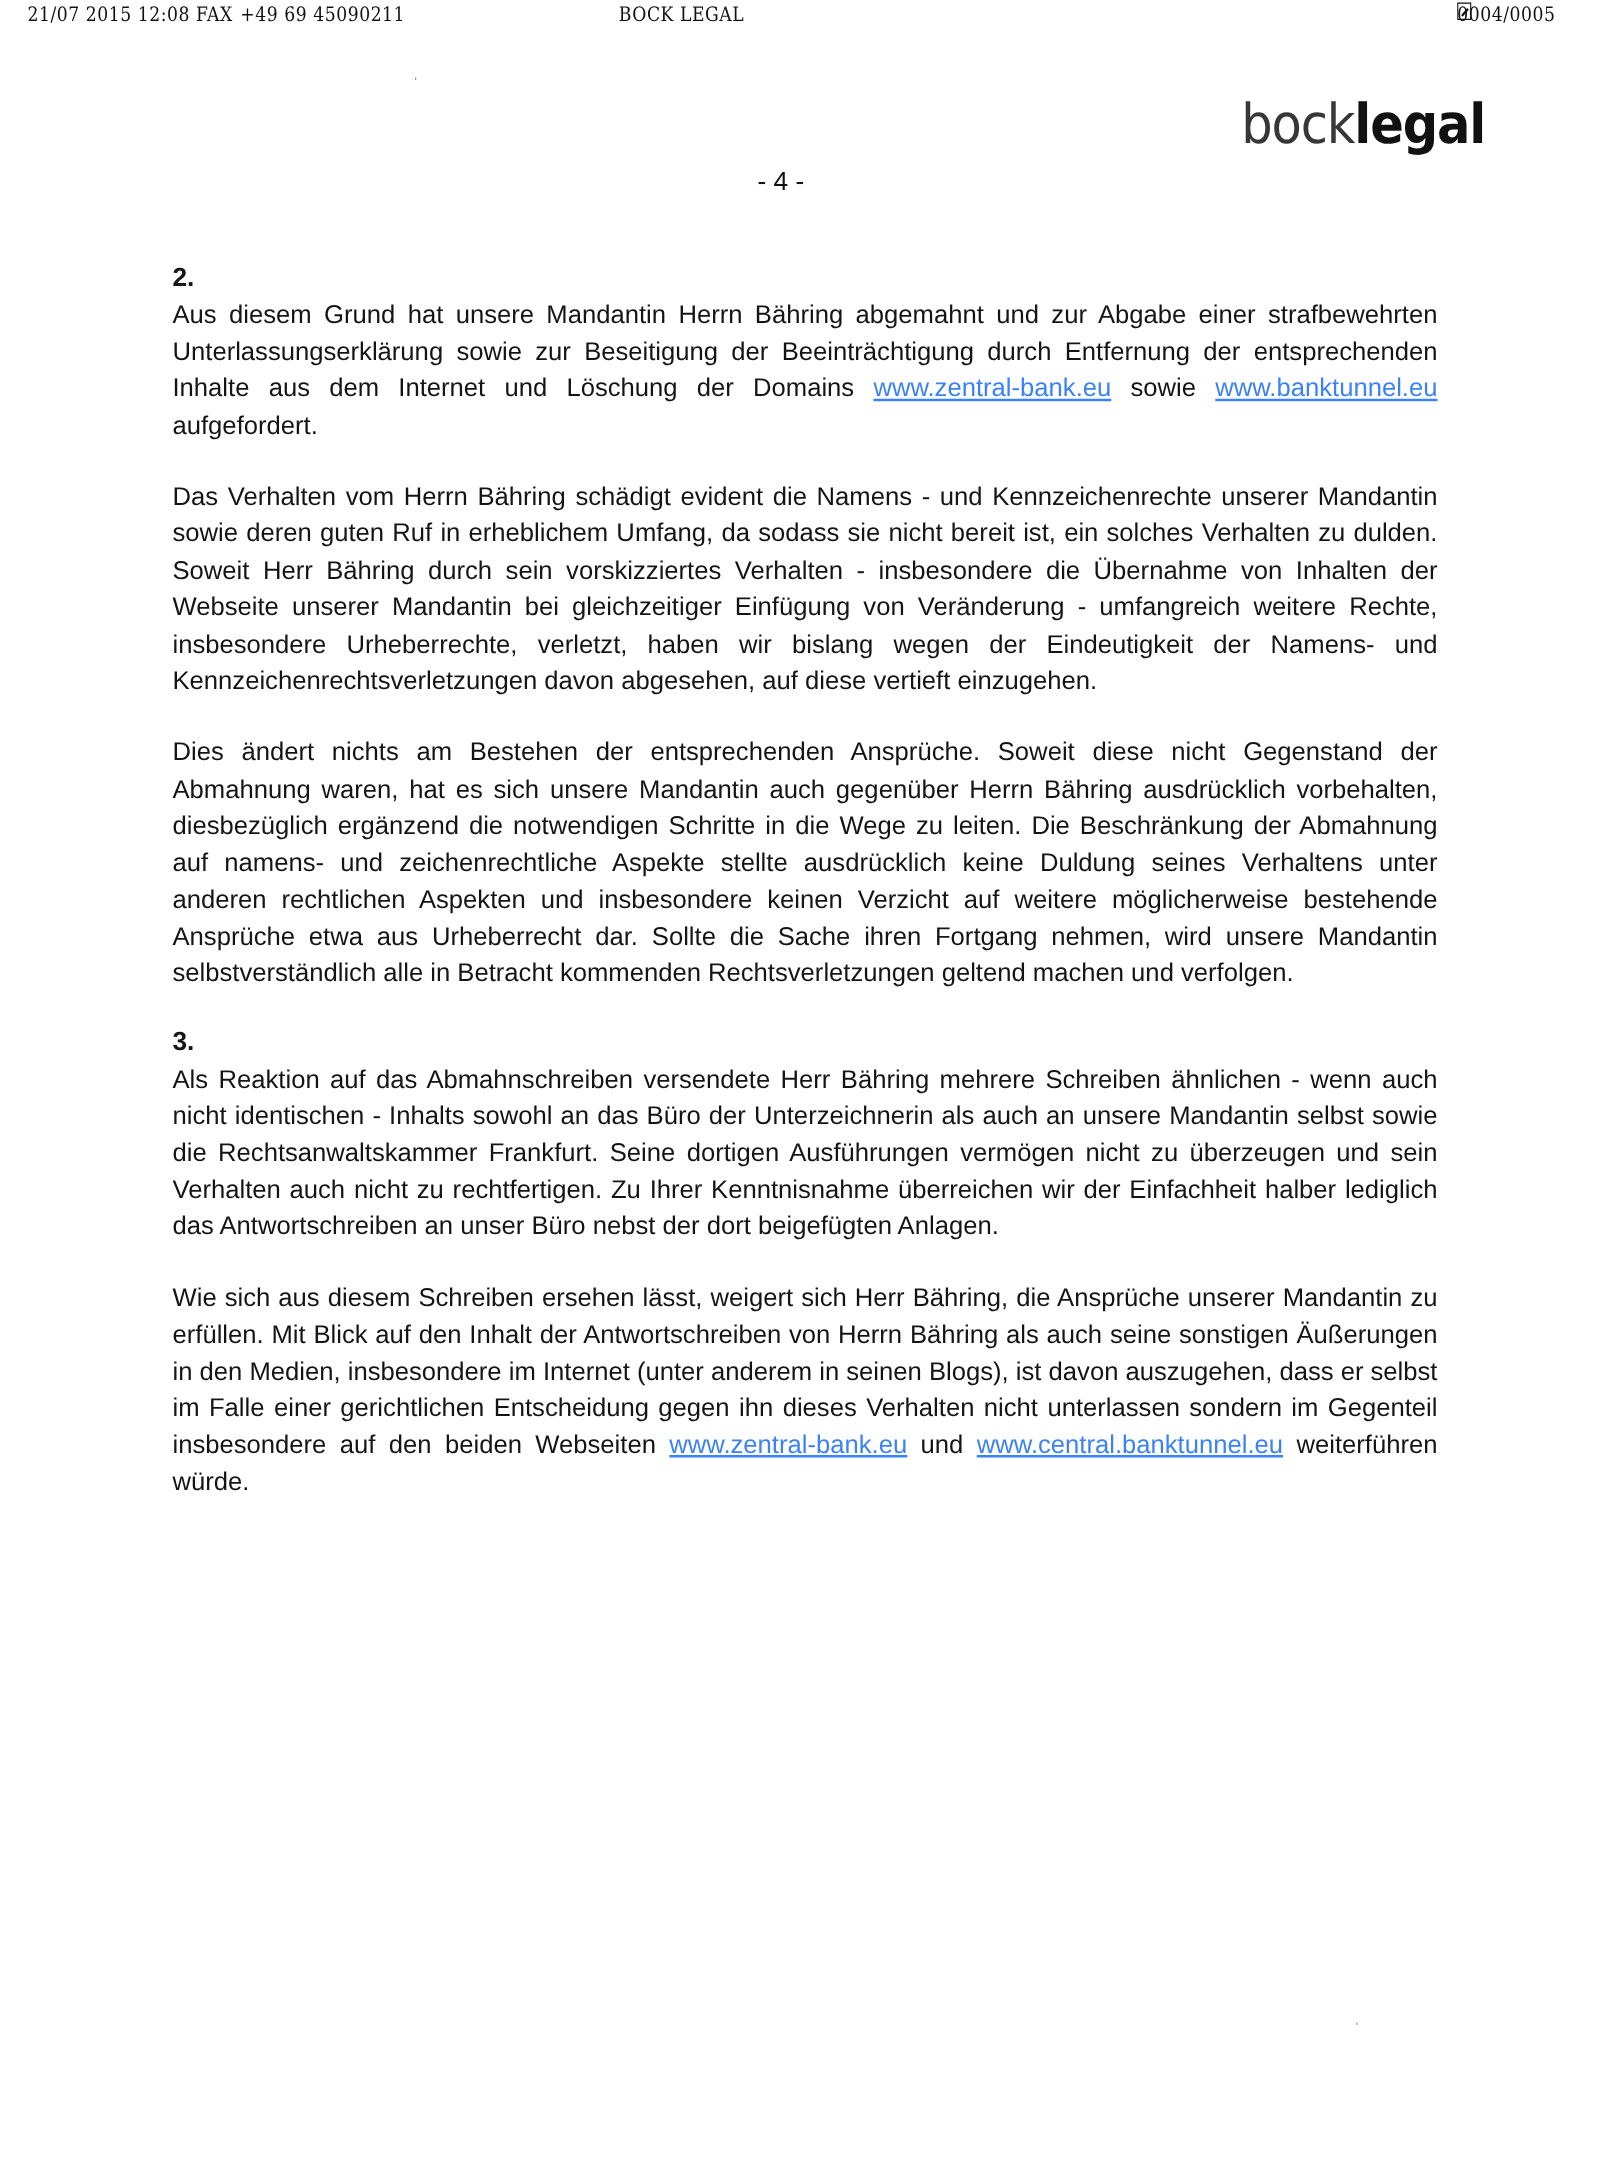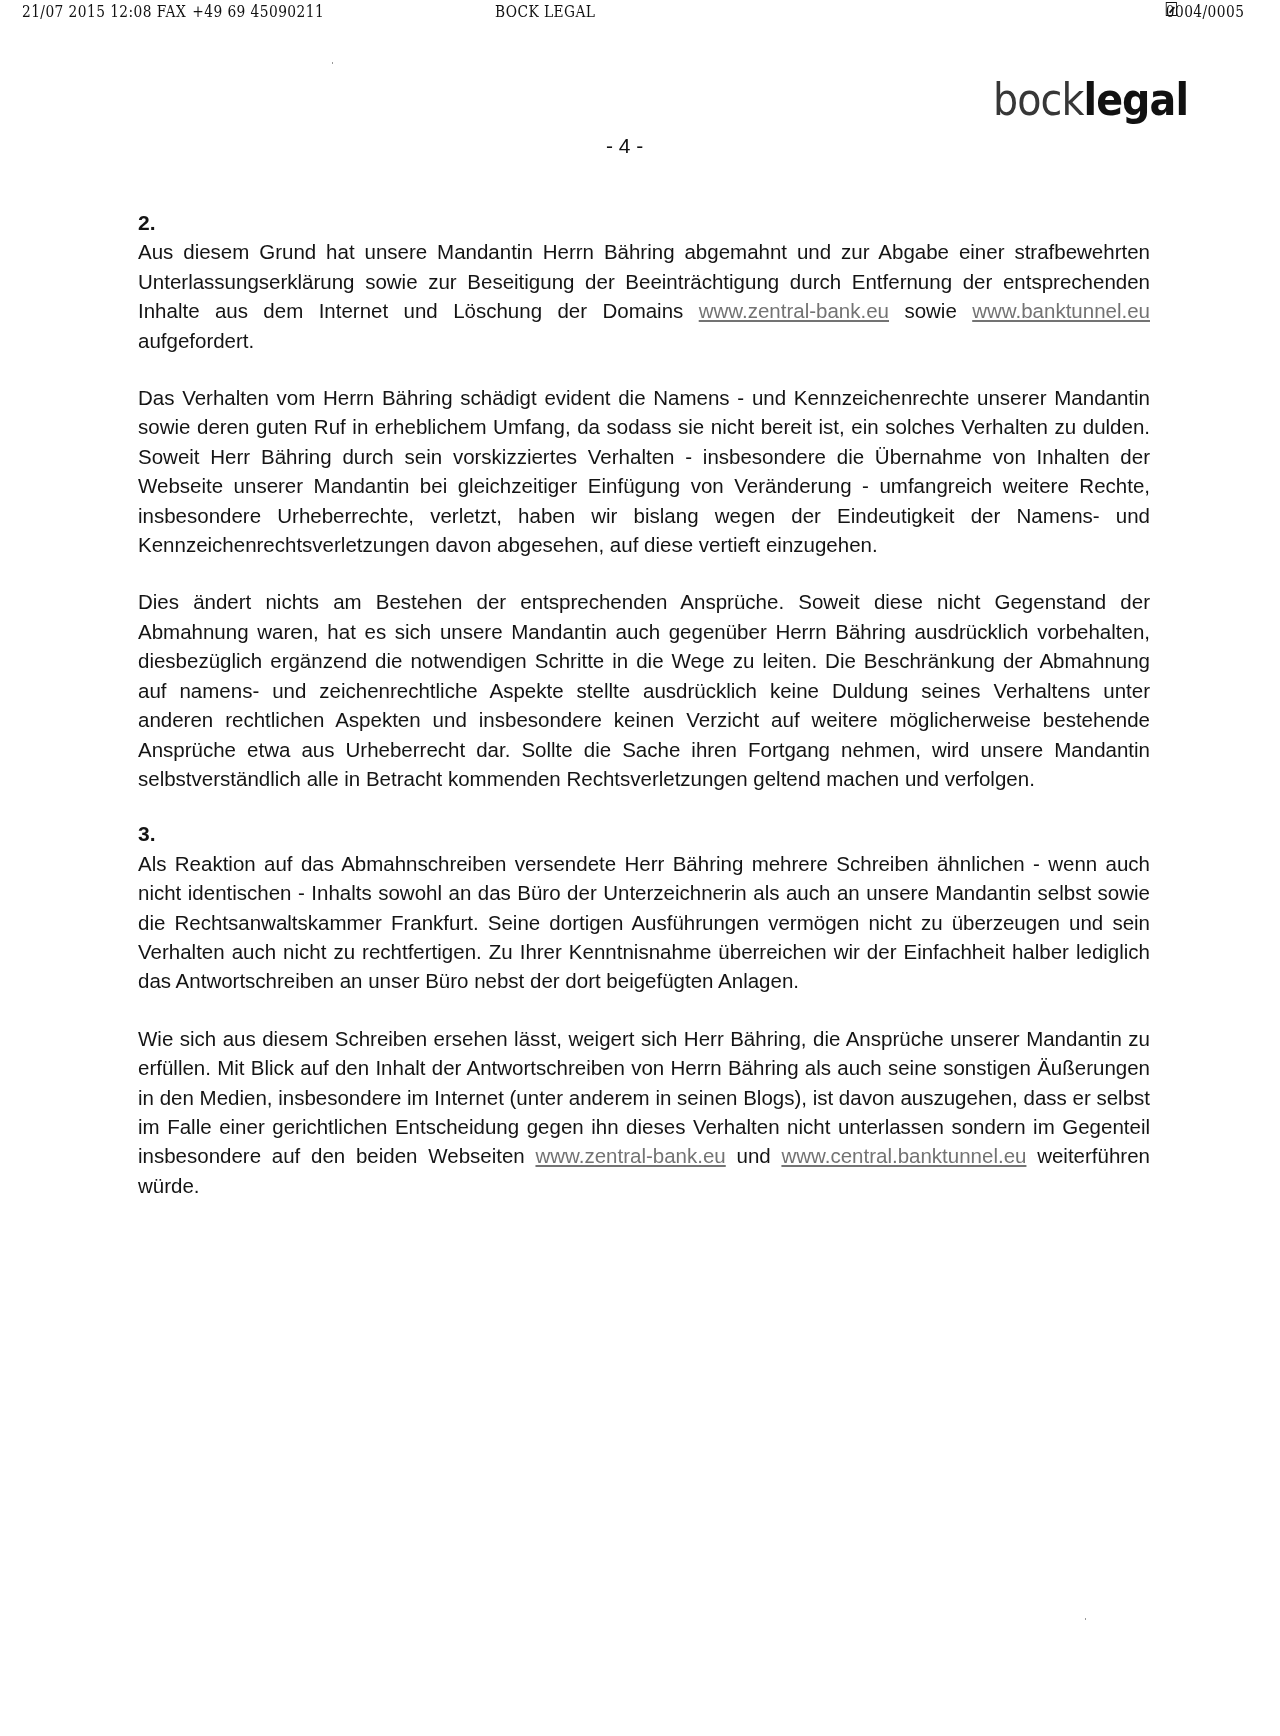--- a/index.html
+++ b/index.html
@@ -87,21 +87,21 @@
     .section-num {
       font-weight: bold;
       margin: 0;
       font-size: 21px;
       line-height: 29.4px;
     }
     .para-gap { height: 28px; }
     .section-gap { height: 26px; }
     .link {
       text-decoration: underline;
-      color: #737373;
+      color: #3b82f6;
       cursor: pointer;
     }
     .stray-dot {
       position: absolute;
       width: 1px; height: 2px;
       background: #999;
     }
   </style>
 </head>
 <body>

